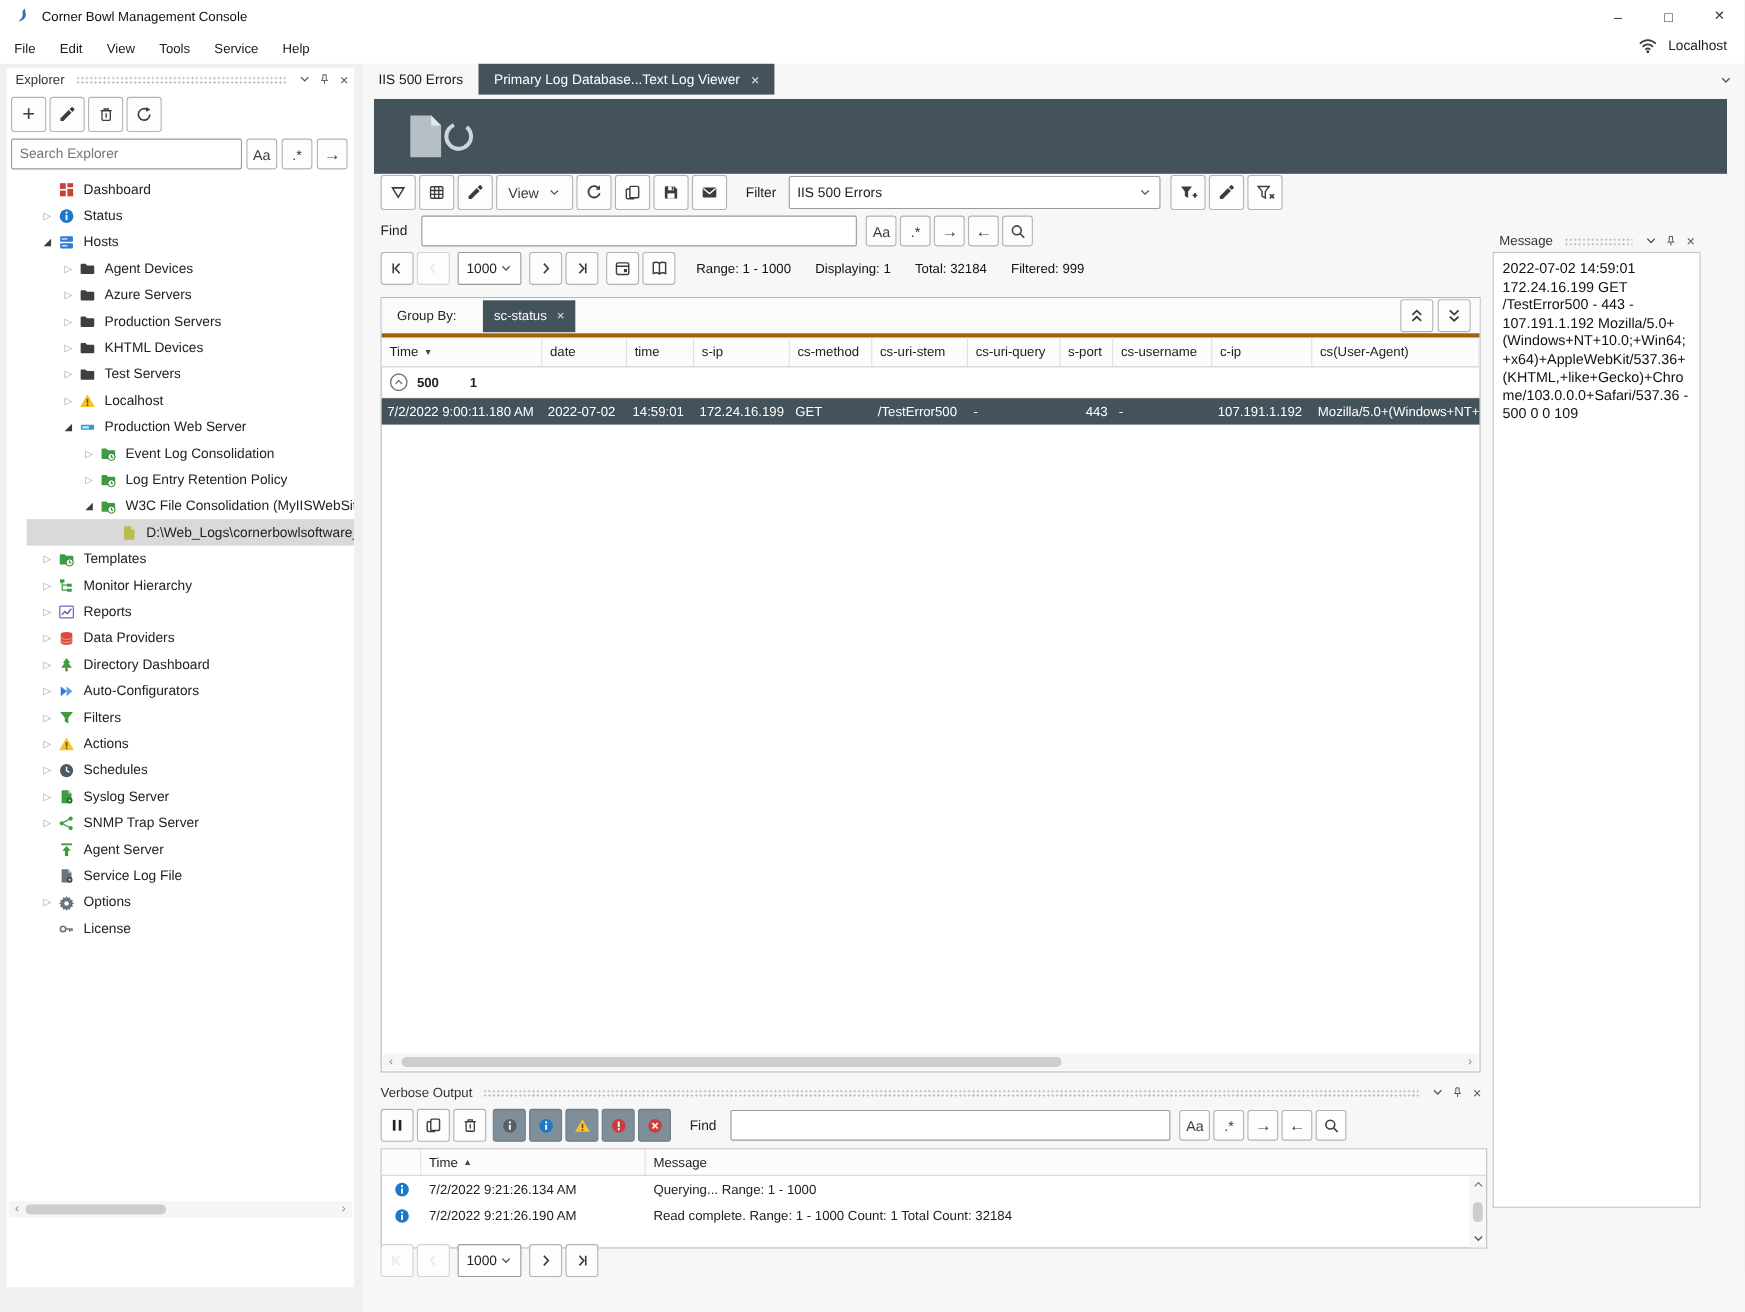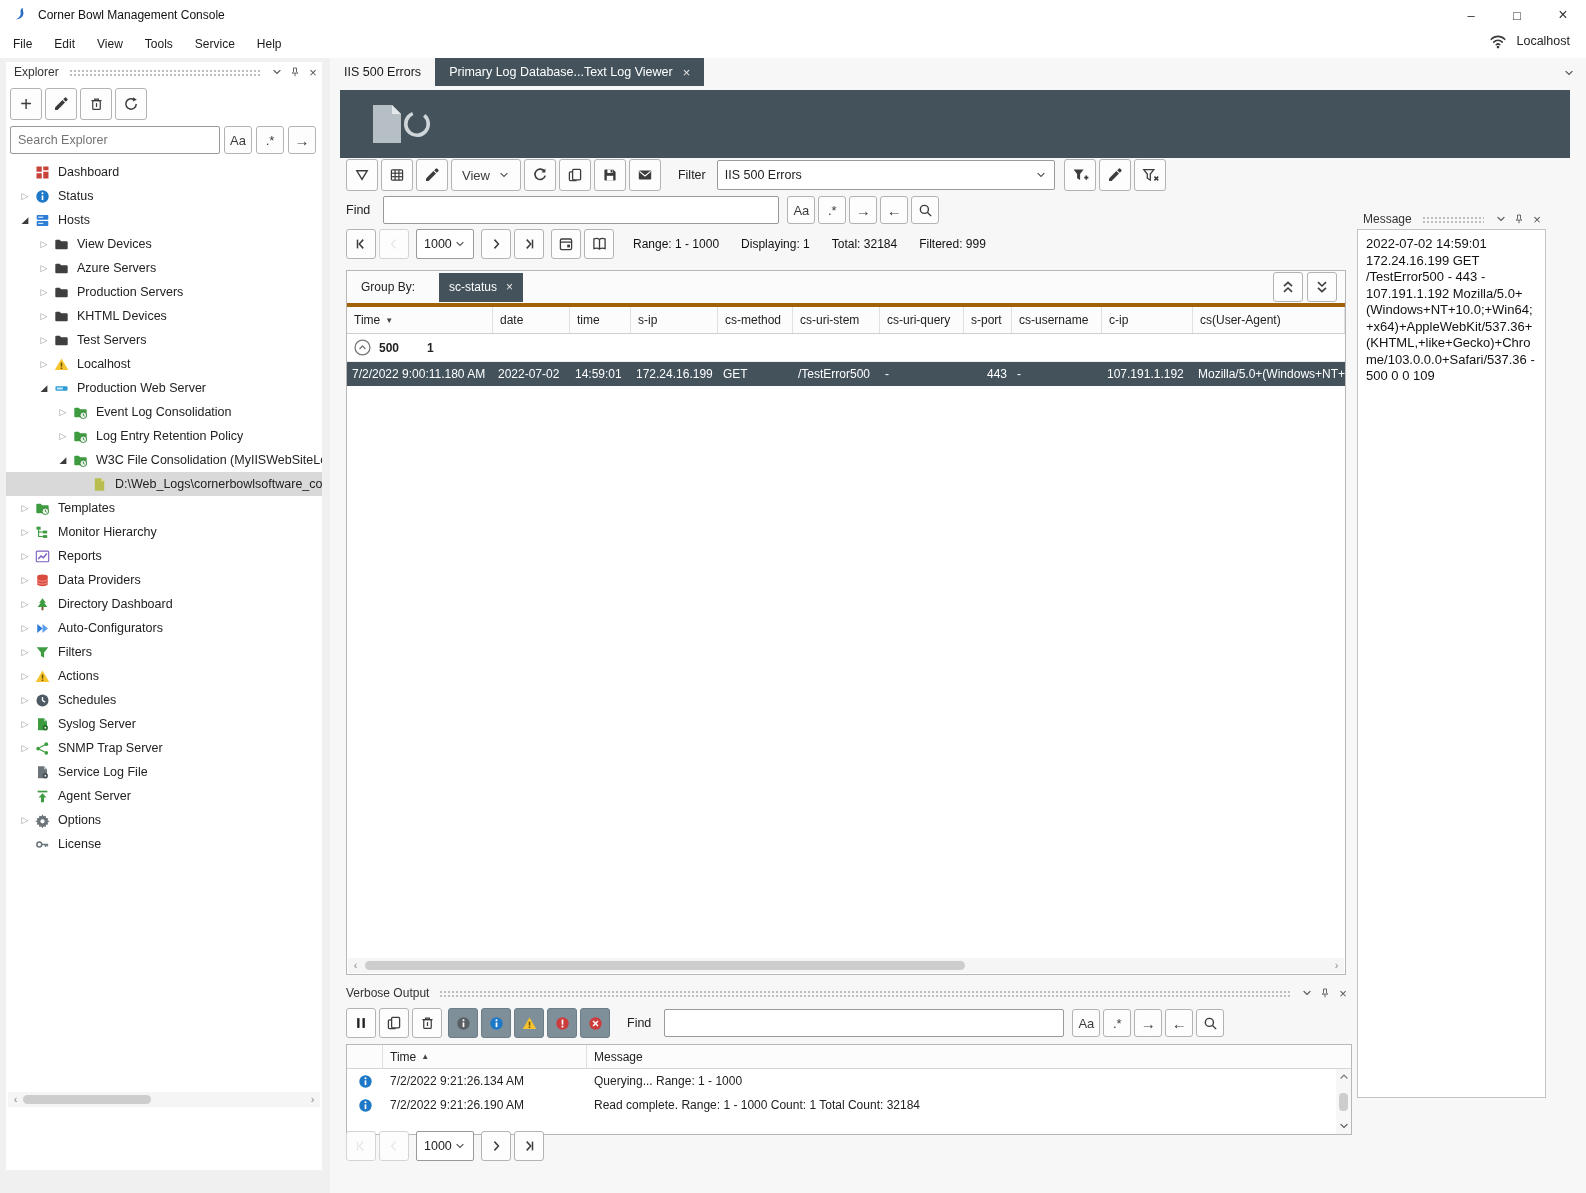--- a/index.html
+++ b/index.html
@@ -36,21 +36,21 @@
 
   
   .phead { display:flex; align-items:center; height:20px; font-size:12px; color:#333; }
   .dots { flex:1; height:8px; margin:2px 8px 0 10px; background-image:radial-gradient(#bdbdbd 0.8px, transparent 0.9px); background-size:4px 4px; }
   .phbtn { width:18px; height:16px; display:flex; align-items:center; justify-content:center; color:#555; font-size:13px; }
 
   
   .explorer { position:absolute; left:6px; top:62px; width:316px; height:1108px; background:#fff; }
   .exp-toolbar { display:flex; gap:3px; padding:6px 4px 4px 4px; }
   .exp-search { display:flex; gap:4px; padding:2px 5px 6px 4px; align-items:flex-start; }
-  .tree { position:relative; height:932px; overflow:hidden; }
+  .tree { position:relative; height:932px; overflow:hidden;margin-left:18px; }
   .trow { height:24px; display:flex; align-items:center; font-size:12.5px; white-space:nowrap; }
   .trow.sel { background:#d9d9d9; }
   .exp { width:18px; flex:none; font-size:9px; color:#3c3c3c; text-align:center; }
   .exp.hollow { color:#9a9a9a; }
   .ticon { width:17px; height:16px; flex:none; margin-right:7px; }
   .tlabel { overflow:hidden; }
   .hscroll { display:flex; align-items:center; height:15px; background:#f5f5f5; }
   .hscroll .sarrow { width:15px; text-align:center; font-size:11px; color:#8a8a8a; line-height:15px; }
   .hthumb { height:9px; background:#cdcdcd; border-radius:5px; }
 
@@ -262,21 +262,21 @@
         </span>
         <span class="tlabel">Hosts</span>
       </div>
       <div class="trow" style="padding-left: 29px;">
         <span class="exp hollow">▷</span>
         <span class="ticon icon">
           <svg width="15" height="15" viewBox="0 0 16 16" xmlns="http://www.w3.org/2000/svg">
             <path d="M1.4 4 a1 1 0 0 1 1 -1 H6 L7.6 4.6 H13.6 a1 1 0 0 1 1 1 V12 a1 1 0 0 1 -1 1 H2.4 a1 1 0 0 1 -1 -1 Z" fill="#3f3f3f"></path>
           </svg>
         </span>
-        <span class="tlabel">View Devices</span>
+        <span class="tlabel">Agent Devices</span>
       </div>
       <div class="trow" style="padding-left: 29px;">
         <span class="exp hollow">▷</span>
         <span class="ticon icon">
           <svg width="15" height="15" viewBox="0 0 16 16" xmlns="http://www.w3.org/2000/svg">
             <path d="M1.4 4 a1 1 0 0 1 1 -1 H6 L7.6 4.6 H13.6 a1 1 0 0 1 1 1 V12 a1 1 0 0 1 -1 1 H2.4 a1 1 0 0 1 -1 -1 Z" fill="#3f3f3f"></path>
           </svg>
         </span>
         <span class="tlabel">Azure Servers</span>
       </div>
@@ -492,37 +492,37 @@
               <line x1="5" y1="9" x2="10.4" y2="11.8"></line>
             </g>
           </svg>
         </span>
         <span class="tlabel">SNMP Trap Server</span>
       </div>
       <div class="trow" style="padding-left: 10px;">
         <span class="exp"></span>
         <span class="ticon icon">
           <svg width="15" height="15" viewBox="0 0 16 16" xmlns="http://www.w3.org/2000/svg">
+            <rect x="2.8" y="1.8" width="10.4" height="1.8" fill="#3d9c40"></rect>
+            <path d="M8 4.4 L12.2 9 H9.6 V14 H6.4 V9 H3.8 Z" fill="#3d9c40"></path>
+          </svg>
+        </span>
+        <span class="tlabel">Agent Server</span>
+      </div>
+      <div class="trow" style="padding-left: 10px;">
+        <span class="exp"></span>
+        <span class="ticon icon">
+          <svg width="15" height="15" viewBox="0 0 16 16" xmlns="http://www.w3.org/2000/svg">
             <path d="M3.2 1.4 H9.6 L12.8 4.6 V14.2 H3.2 Z" fill="#6b747a"></path>
             <path d="M9.6 1.4 V4.6 H12.8 Z" fill="#bcc3c7"></path>
             <circle cx="11" cy="11.4" r="2.8" fill="#454c50"></circle>
             <circle cx="11" cy="11.4" r="1" fill="#eef1f2"></circle>
           </svg>
         </span>
         <span class="tlabel">Service Log File</span>
-      </div>
-      <div class="trow" style="padding-left: 10px;">
-        <span class="exp"></span>
-        <span class="ticon icon">
-          <svg width="15" height="15" viewBox="0 0 16 16" xmlns="http://www.w3.org/2000/svg">
-            <rect x="2.8" y="1.8" width="10.4" height="1.8" fill="#3d9c40"></rect>
-            <path d="M8 4.4 L12.2 9 H9.6 V14 H6.4 V9 H3.8 Z" fill="#3d9c40"></path>
-          </svg>
-        </span>
-        <span class="tlabel">Agent Server</span>
       </div>
       <div class="trow" style="padding-left: 10px;">
         <span class="exp hollow">▷</span>
         <span class="ticon icon">
           <svg width="15" height="15" viewBox="0 0 16 16" xmlns="http://www.w3.org/2000/svg">
             <path d="M8 1.4 l1.1 2.1 2.3 -0.7 0.3 2.4 2.4 0.3 -0.7 2.3 2.1 1.1 -2.1 1.1 0.7 2.3 -2.4 0.3 -0.3 2.4 -2.3 -0.7 -1.1 2.1 -1.1 -2.1 -2.3 0.7 -0.3 -2.4 -2.4 -0.3 0.7 -2.3 -2.1 -1.1 2.1 -1.1 -0.7 -2.3 2.4 -0.3 0.3 -2.4 2.3 0.7 Z" fill="#6b747a"></path>
             <circle cx="8" cy="8.9" r="2.2" fill="#fff"></circle>
           </svg>
         </span>
         <span class="tlabel">Options</span>

